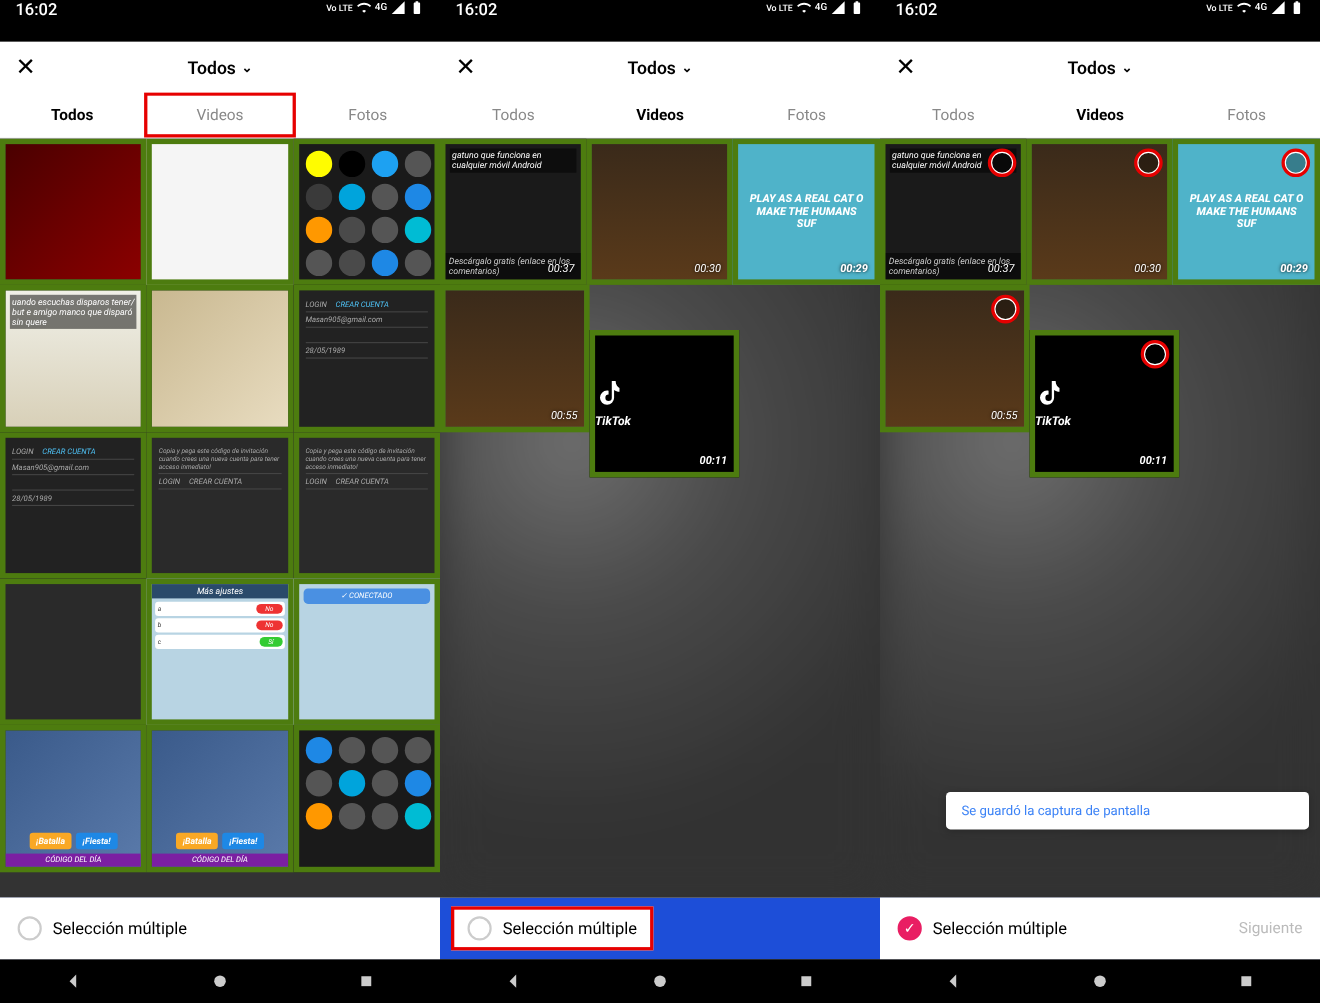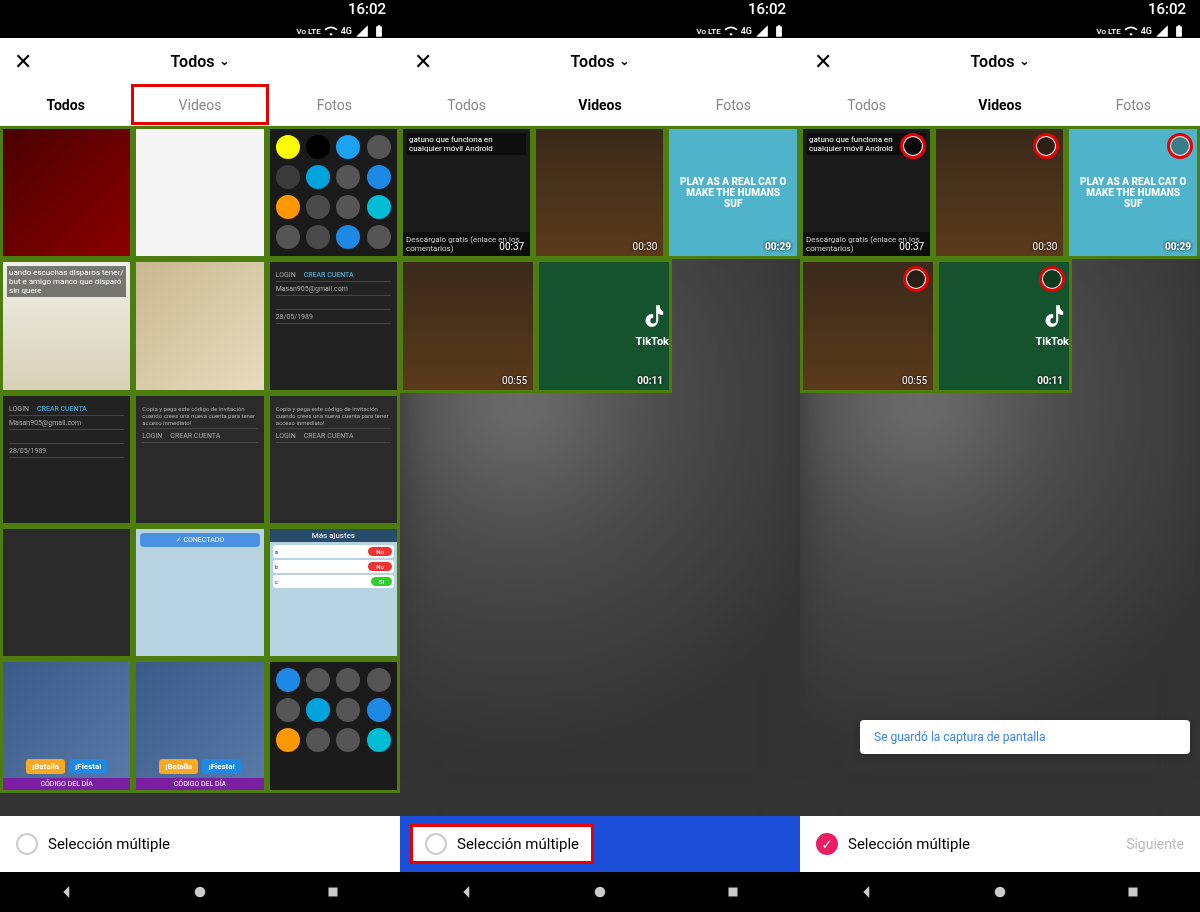--- a/index.html
+++ b/index.html
@@ -1,39 +1,39 @@
 <!DOCTYPE html>
 <html><head>
 <meta charset="utf-8">
 <style>
   * { box-sizing: border-box; margin: 0; padding: 0; }
   body { font-family: -apple-system, BlinkMacSystemFont, "Segoe UI", Roboto, sans-serif; background: #000; width: 1200px; height: 912px; overflow: hidden; }
   .container { display: flex; width: 1200px; height: 912px; }
   .phone { width: 400px; height: 912px; background: #fff; position: relative; display: flex; flex-direction: column; }
-  .status-bar { height: 38px; background: #000; color: #fff; display: flex; justify-content: space-between; align-items: flex-end; padding: 0 14px; font-size: 15px; font-weight: 500; flex-direction: column; }
+  .status-bar { height: 38px; background: #000; color: #fff; display: flex; justify-content: space-between; align-items: flex-start; padding: 0 14px; font-size: 15px; font-weight: 500; }
   .status-icons { display: flex; align-items: center; gap: 3px; }
   .status-icons svg { width: 14px; height: 14px; }
   .header { height: 46px; display: flex; align-items: center; position: relative; background: #fff; }
   .close-btn { position: absolute; left: 14px; font-size: 22px; cursor: pointer; }
   .header-title { margin: 0 auto; font-size: 16px; font-weight: 600; display: flex; align-items: center; gap: 5px; }
   .chev { font-size: 12px; }
   .tabs { height: 42px; display: flex; background: #fff; border-bottom: 1px solid #eee; }
   .tab { flex: 1; display: flex; justify-content: center; align-items: center; font-size: 14px; color: #888; cursor: pointer; }
   .tab.active { color: #000; font-weight: 700; }
   .highlight { border: 3px solid #e60000; }
-  .thumb { position: relative; width: 136px; height: 133.33px; background: #333; border: 3px solid #4d7c0f; color: #fff; font-size: 9px; overflow: hidden; }
+  .thumb { position: relative; width: 136px; height: 133.33px; background: #333; border: 5px solid #4d7c0f; color: #fff; font-size: 9px; overflow: hidden; font-style: italic; }
   .thumb.t-red { background: linear-gradient(135deg, #4a0000, #8b0000); }
   .thumb.t-white { background: #f5f5f5; }
   .thumb.t-dark { background: #1a1a1a; }
   .thumb.t-dark2 { background: #222; }
   .thumb.t-dark3 { background: #2a2a2a; }
   .thumb.t-watch { background: linear-gradient(135deg, #c9b890, #e8dcc0); }
   .thumb.t-hamster { background: linear-gradient(#f0f0e8, #d8d0b8); }
   .thumb.t-cat { background: #4fb3c9; display: flex; align-items: center; justify-content: center; text-align: center; font-weight: 800; font-size: 10px; padding: 8px; }
-  .thumb.t-tiktok { background: #14532d; display: flex; align-items: flex-end; justify-content: center; flex-direction: column; color: #fff; font-size: 13px; font-weight: 700; }
+  .thumb.t-tiktok { background: #000000; display: flex; align-items: flex-start; justify-content: center; flex-direction: column; color: #fff; font-size: 13px; font-weight: 700; margin-top: 41px; }
   .thumb.t-brown { background: linear-gradient(#3a2a1a, #5a3a1a); }
   .thumb.t-game { background: linear-gradient(135deg, #3a5a8a, #5a7aaa); }
   .thumb .dur { position: absolute; bottom: 4px; right: 6px; color: #fff; font-size: 10px; text-shadow: 0 0 3px #000; }
   .thumb .sel { position: absolute; top: 6px; right: 6px; width: 22px; height: 22px; border: 2px solid #fff; border-radius: 50%; background: rgba(0,0,0,0.3); }
   .thumb .sel.hl { outline: 3px solid #e60000; outline-offset: -1px; }
   .blur-bg { position: absolute; inset: 0; background: radial-gradient(circle at 30% 40%, #888 0%, #555 30%, #333 70%); filter: blur(20px); opacity: 0.7; }
   .bottom-bar { height: 56px; background: #fff; display: flex; align-items: center; padding: 0 16px; position: relative; z-index: 5; }
   .radio { width: 22px; height: 22px; border: 2px solid #ccc; border-radius: 50%; margin-right: 10px; }
   .radio.checked { background: #e91e63; border-color: #e91e63; display: flex; align-items: center; justify-content: center; color: #fff; font-size: 13px; }
   .sel-label { font-size: 15px; color: #000; }
@@ -159,30 +159,30 @@
               <div style="display:flex; gap:8px">
                 <span>LOGIN</span>
                 <span>CREAR CUENTA</span>
               </div>
             </div>
         </div>
       </div>
       <div class="row">
         <div class="thumb t-dark3"></div>
         <div class="thumb" style="background:#b8d4e3">
-            <div class="conectado">✓ <span>CONECTADO</span></div>
-          </div>
-        <div class="thumb" style="background:#b8d4e3">
           <div style="background:#2a4a6a;color:#fff;text-align:center;font-size:8px;padding:2px">Más ajustes</div>
           <div class="supercell">
               <div class="sc-row">a<span style="background:#e33;color:#fff;padding:1px 8px;border-radius:6px">No</span></div>
               <div class="sc-row">b<span style="background:#e33;color:#fff;padding:1px 8px;border-radius:6px">No</span></div>
               <div class="sc-row">c<span style="background:#3c3;color:#fff;padding:1px 8px;border-radius:6px">Sí</span></div>
             </div>
         </div>
+        <div class="thumb" style="background:#b8d4e3">
+            <div class="conectado">✓ <span>CONECTADO</span></div>
+          </div>
       </div>
       <div class="row">
         <div class="thumb t-game">
           <div style="position:absolute;bottom:16px;left:4px;right:4px;display:flex;gap:4px;justify-content:center">
             <span style="background:#f9a825;color:#fff;padding:3px 6px;border-radius:3px;font-size:8px;font-weight:700">¡Batalla</span>
             <span style="background:#1e88e5;color:#fff;padding:3px 6px;border-radius:3px;font-size:8px;font-weight:700">¡Fiesta!</span>
           </div>
           <div style="position:absolute;bottom:0;left:0;right:0;background:#7b1fa2;color:#fff;text-align:center;font-size:7px;padding:2px">CÓDIGO DEL DÍA</div>
         </div>
         <div class="thumb t-game">

